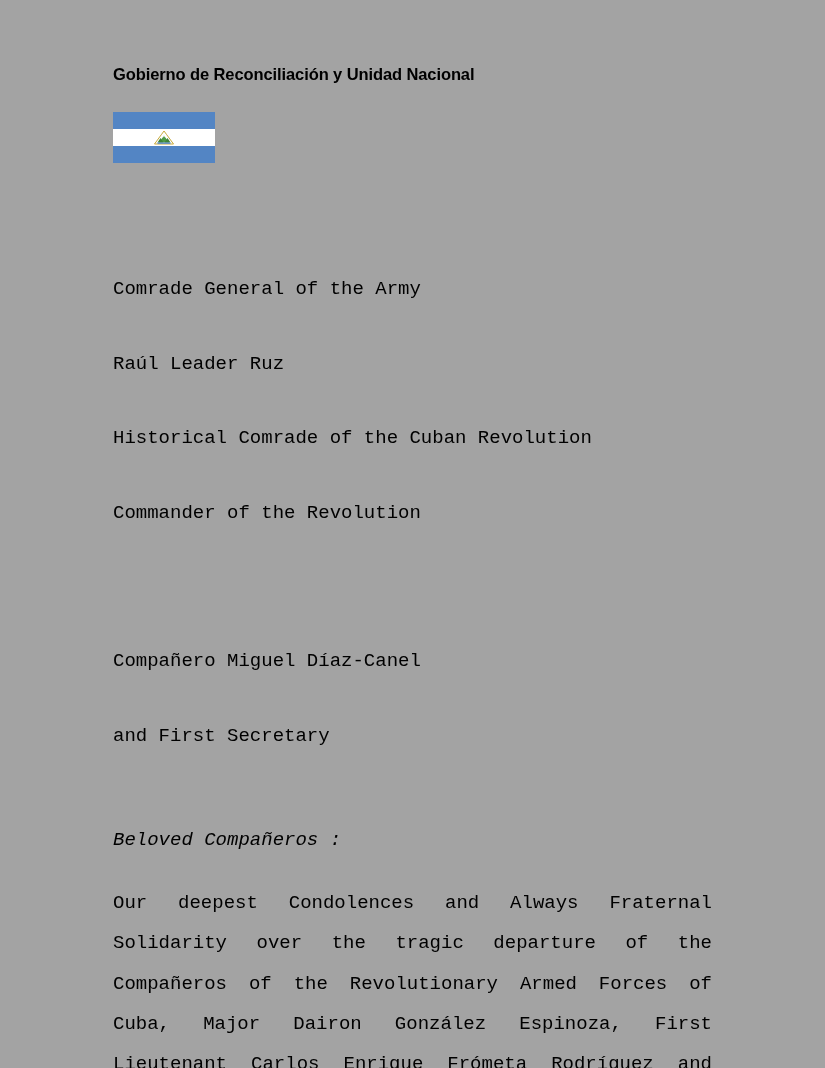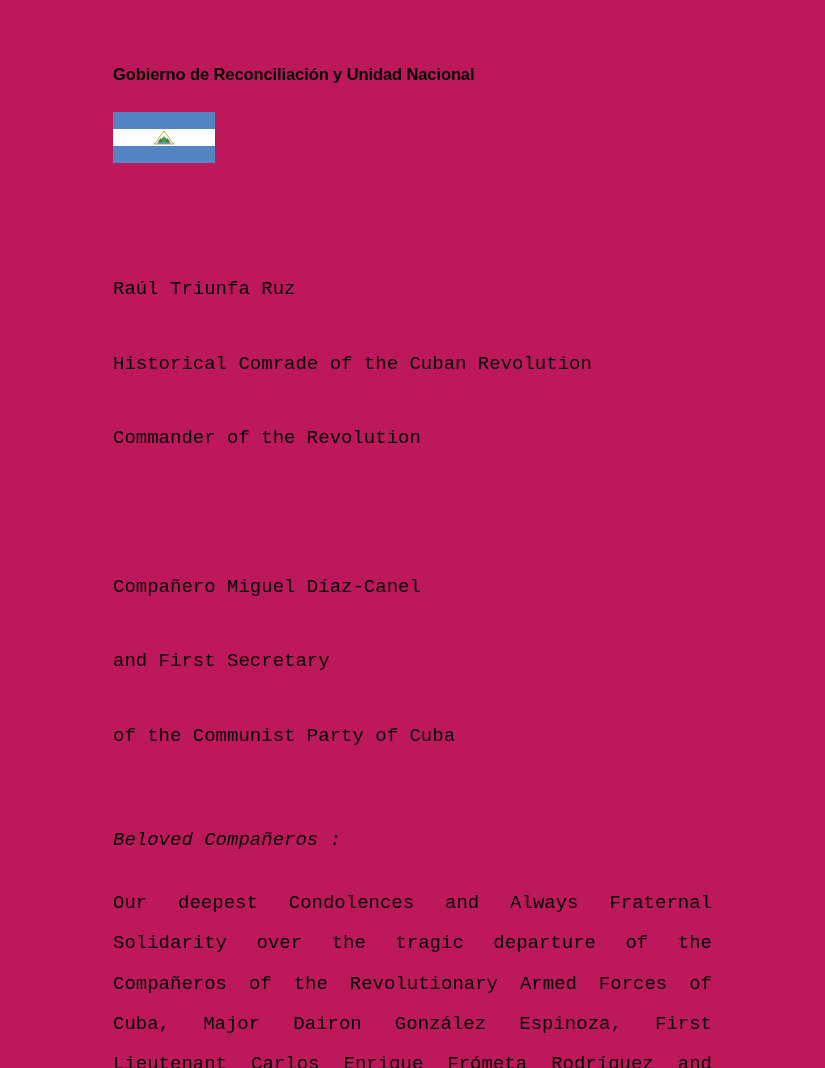--- a/index.html
+++ b/index.html
@@ -12,21 +12,21 @@
     height: 1068px;
     position: relative;
     font-family: "Liberation Sans", sans-serif;
     color: #000000;
     overflow: hidden;
   }
 
   .page {
     position: absolute;
     inset: 0;
-    background: #be185d;
+    background: #a3a3a3;
   }
 
   
   .letterhead {
     position: absolute;
     left: 113px;
     top: 64px;
     width: 640px;
   }
   .letterhead-line {
@@ -130,31 +130,31 @@
       <polygon points="22,6 23.6,10.2 28,10.2 24.5,12.9 25.9,17.1 22,14.5 18.1,17.1 19.5,12.9 16,10.2 20.4,10.2" fill="#ffffff" opacity="0.55"></polygon>
     </svg>
   </div>
 
   <div class="doc">
 
 
     <div class="spacer-lg"></div>
 
     <div class="block">
-      <div class="line">Raúl Triunfa Ruz</div>
+      <div class="line">Comrade General of the Army</div>
+      <div class="line">Raúl Leader Ruz</div>
       <div class="line">Historical Comrade of the Cuban Revolution</div>
       <div class="line">Commander of the Revolution</div>
     </div>
 
     <div class="spacer-md"></div>
 
     <div class="block">
       <div class="line">Compañero Miguel Díaz-Canel</div>
       <div class="line">and First Secretary</div>
-      <div class="line">of the Communist Party of Cuba</div>
     </div>
 
     <div class="spacer-md"></div>
 
     <div class="salutation">Beloved Compañeros :</div>
 
     <div class="spacer-sm"></div>
 
     <div class="body-paragraph">Our deepest Condolences and Always Fraternal Solidarity over the tragic departure of the Compañeros of the Revolutionary Armed Forces of Cuba, Major Dairon González Espinoza, First Lieutenant Carlos Enrique Frómeta Rodríguez and Second Lieutenant Yunier Céspedes Escalona, which moves us all, as a Family.</div>
 

